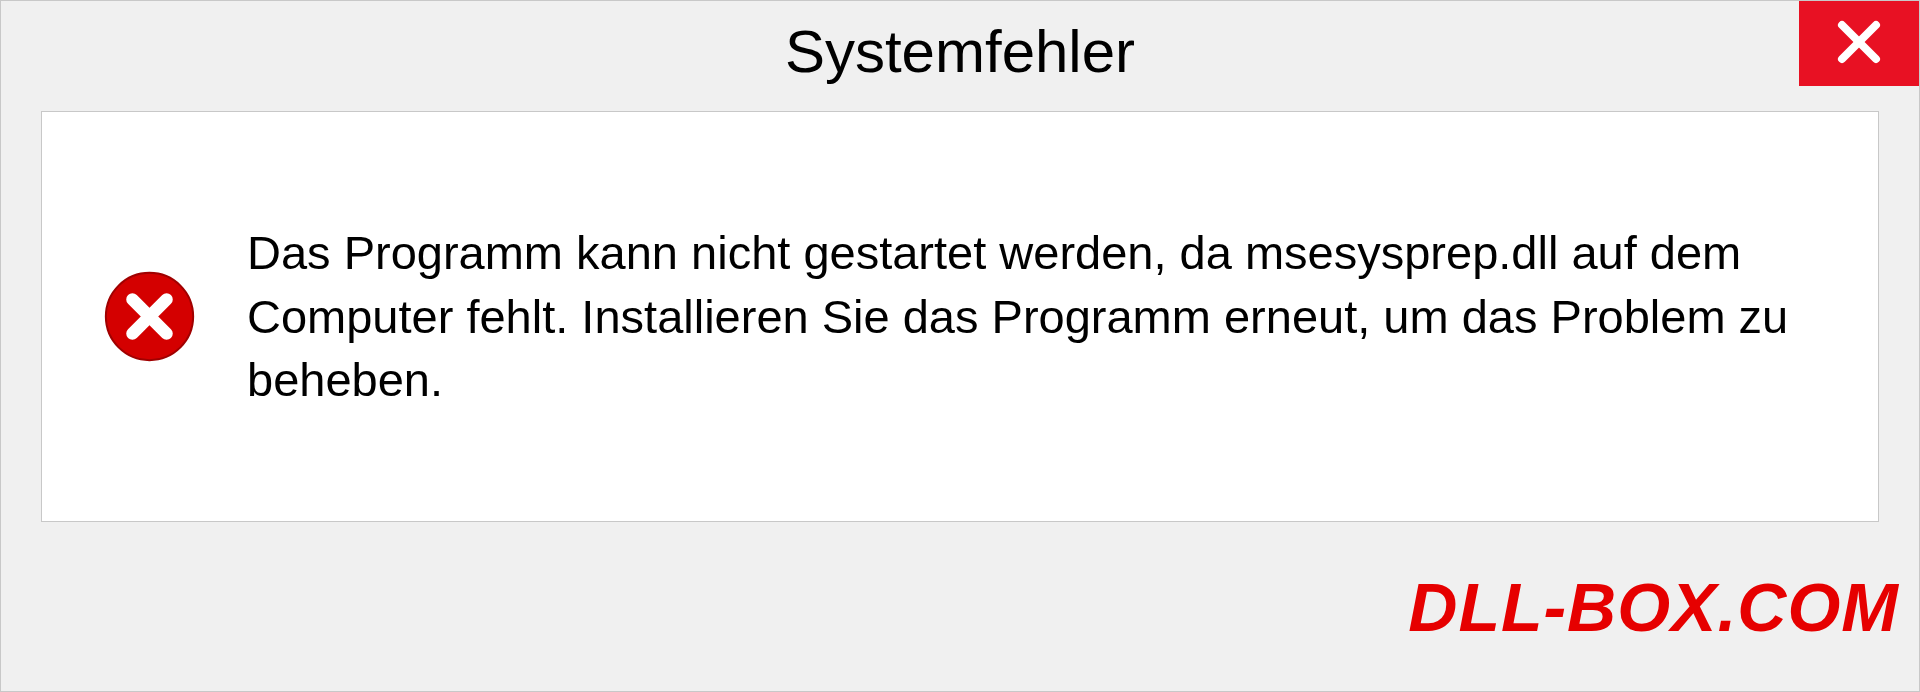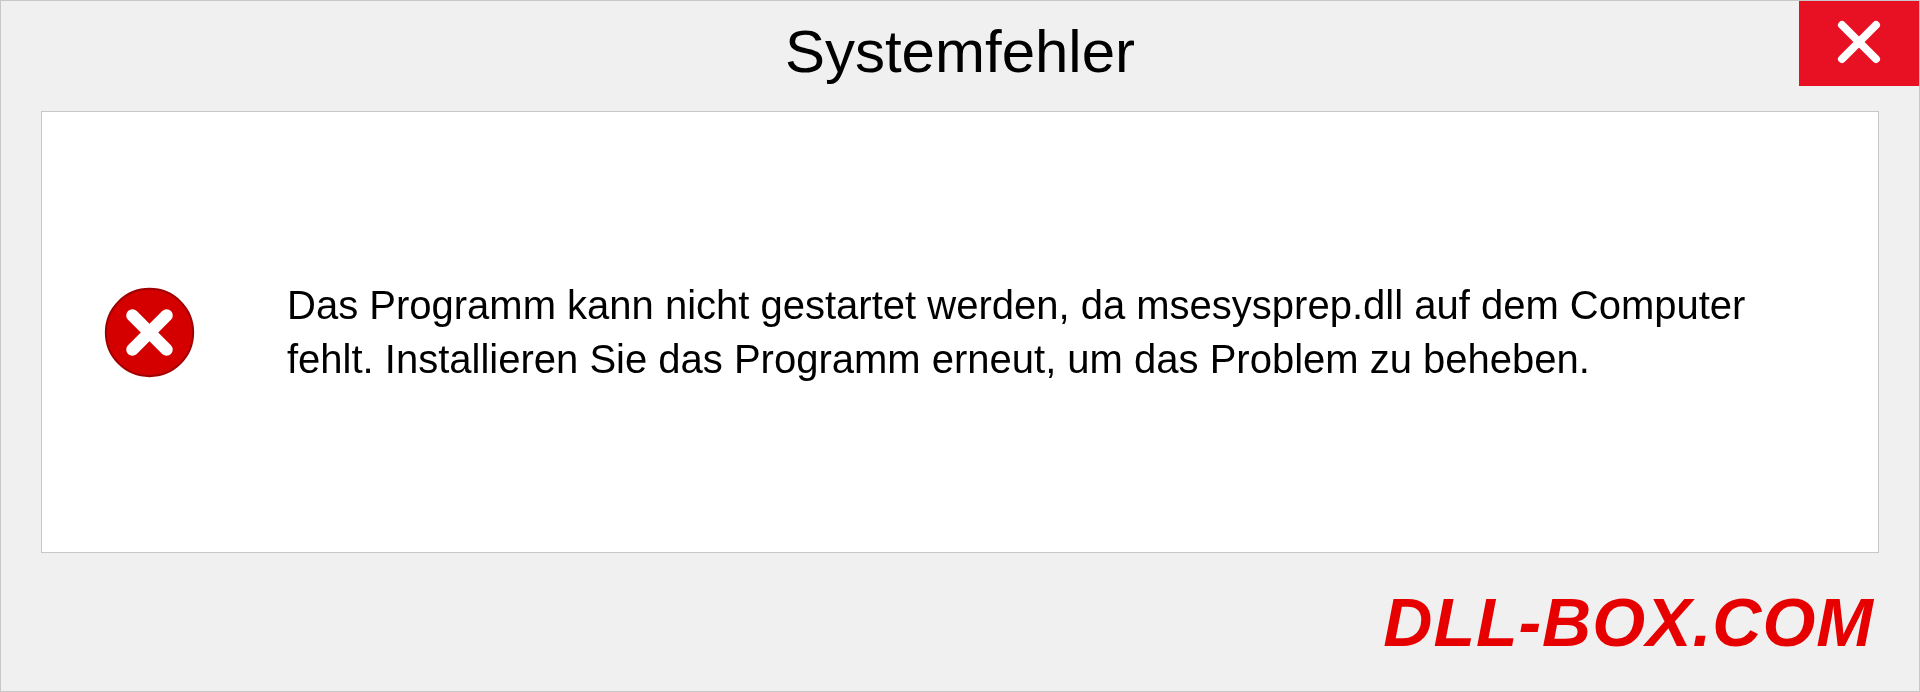--- a/index.html
+++ b/index.html
@@ -65,32 +65,31 @@
     .error-icon {
       flex-shrink: 0;
       width: 95px;
       height: 95px;
     }
     .error-icon svg {
       width: 100%;
       height: 100%;
     }
     .message-text {
-      font-size: 40px;
+      font-size: 47px;
       line-height: 1.35;
       color: #000;
       font-weight: 400;
-      margin-left: 40px;
     }
     .footer {
-      height: 138px;
+      height: 169px;
       display: flex;
       align-items: center;
       justify-content: flex-end;
-      padding: 0 45px;
+      padding: 0 20px;
       gap: 70px;
       position: relative;
     }
     .watermark {
       font-size: 68px;
       font-weight: 800;
       color: #e60000;
       font-style: italic;
       letter-spacing: 1px;
       font-family: Arial, sans-serif;

